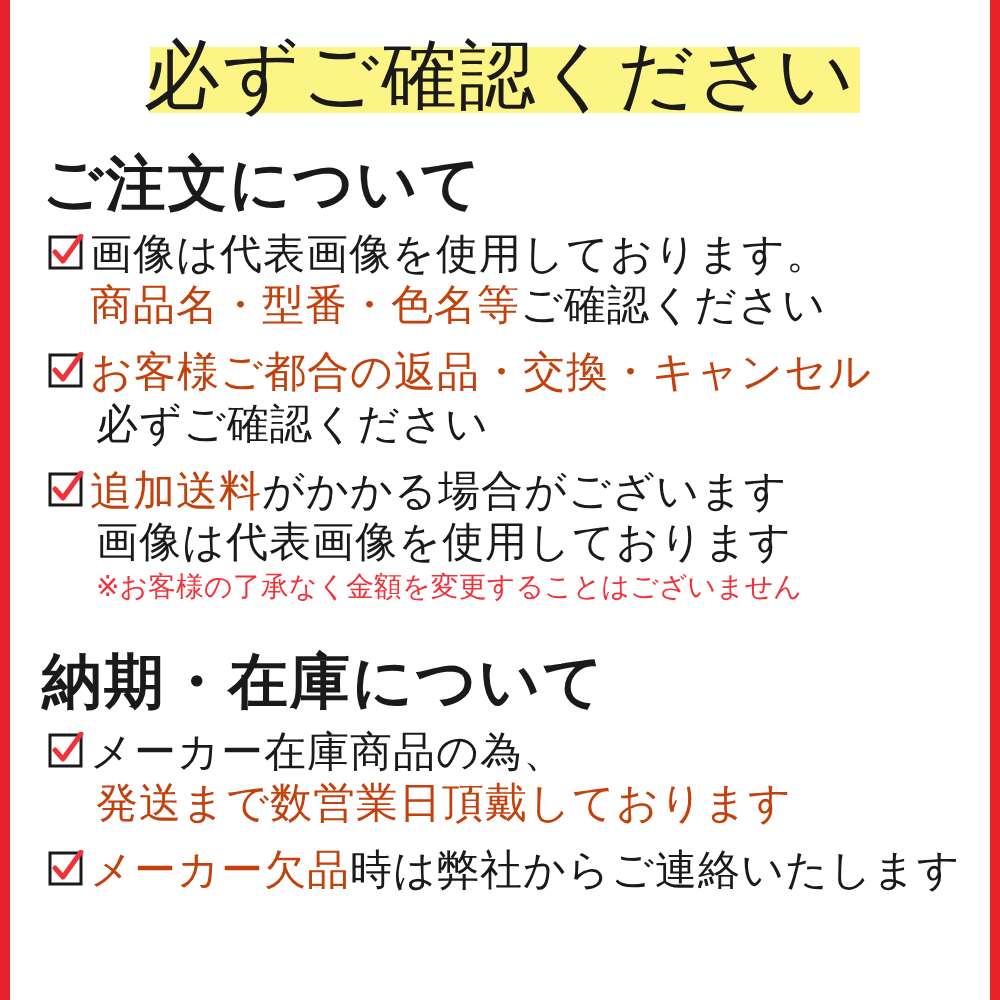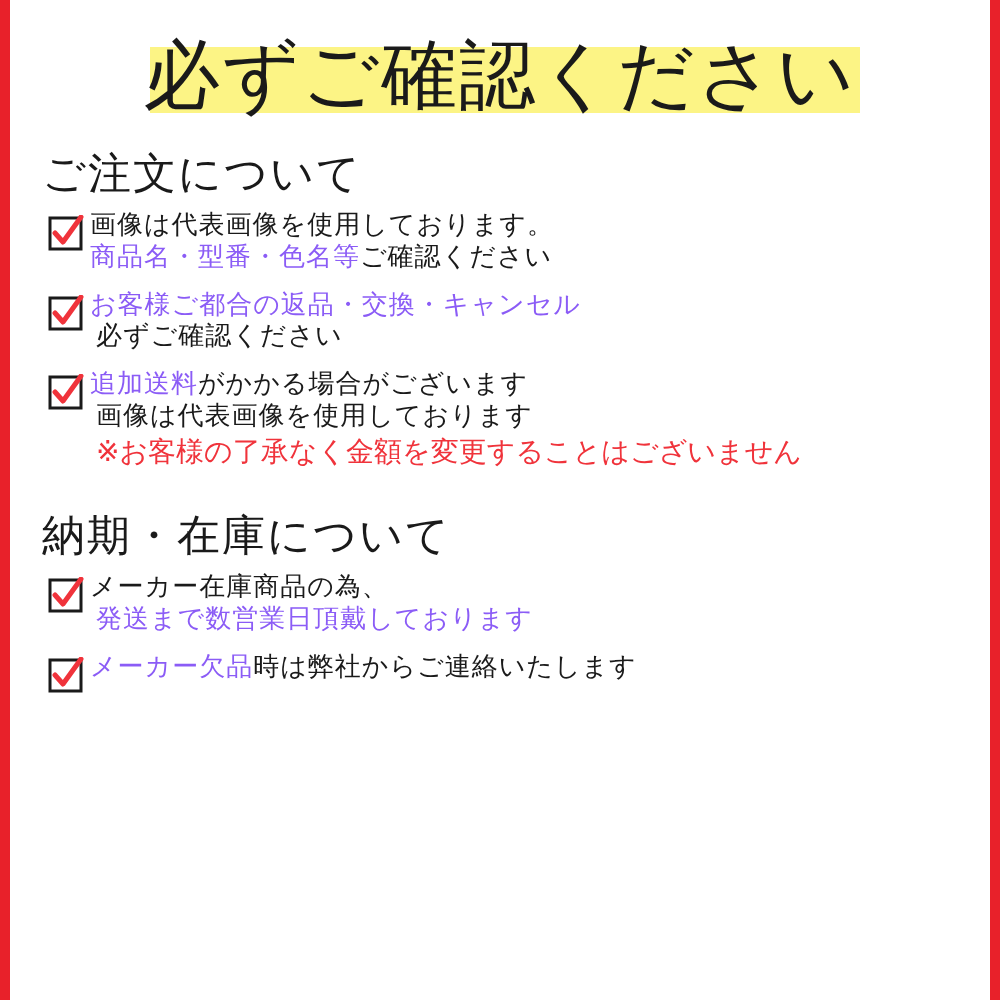--- a/index.html
+++ b/index.html
@@ -60,22 +60,22 @@
     font-size: 76px;
     font-weight: normal;
     color: #1a1a1a;
     letter-spacing: 2px;
     line-height: 1;
     white-space: nowrap;
   }
 
   
   .section-heading {
-    font-size: 43px;
-    font-weight: normal;
+    font-size: 60px;
+    font-weight: bold;
     color: #1a1a1a;
     letter-spacing: 2px;
     line-height: 1.1;
     margin: 0 0 12px 32px;
   }
   .section-heading.second {
     margin-top: 42px;
   }
 
   
@@ -93,28 +93,28 @@
     margin-top: 6px;
     margin-right: 6px;
     position: relative;
   }
   .checkbox svg { display: block; }
 
   .lines {
     flex: 1 1 auto;
   }
   .line {
-    font-size: 26px;
+    font-size: 42px;
     line-height: 1.22;
     color: #1a1a1a;
     letter-spacing: 1px;
     white-space: nowrap;
   }
   .line.indent { padding-left: 6px; }
-  .red { color: #8b5cf6; }
+  .red { color: #c2410c; }
   .note {
     font-size: 28px;
     line-height: 1.3;
     color: #f0333b;
     letter-spacing: 0px;
     white-space: nowrap;
     padding-left: 6px;
     margin-top: 2px;
   }
 </style>

